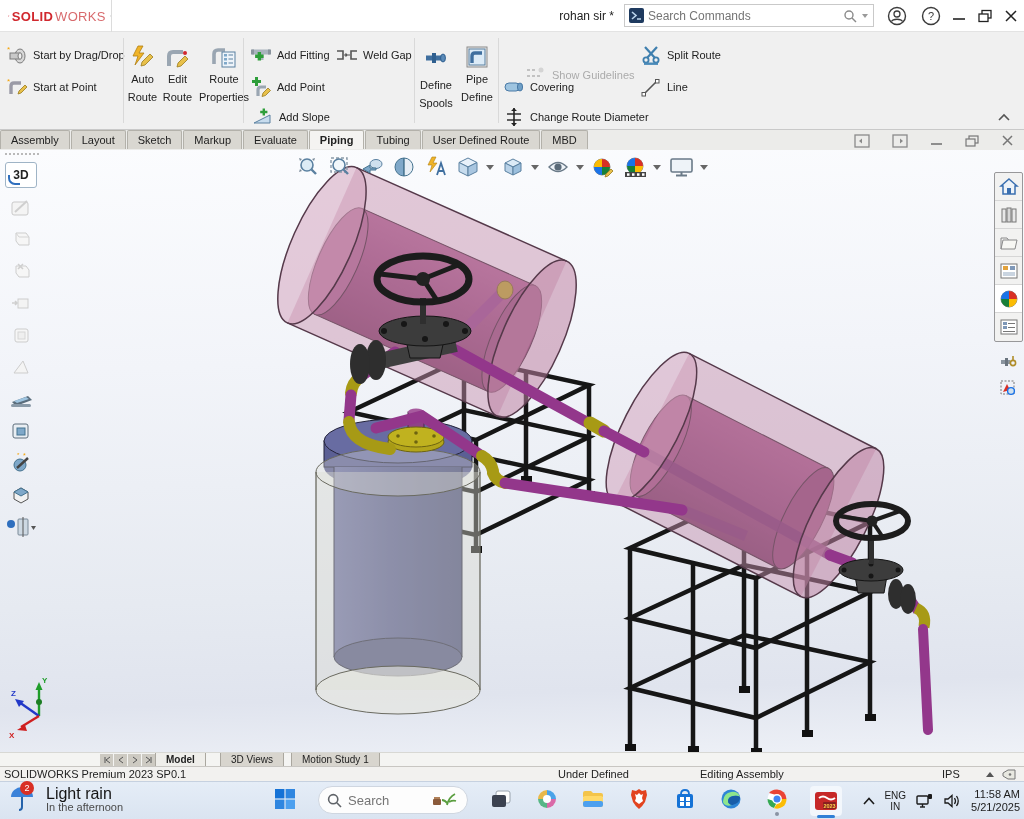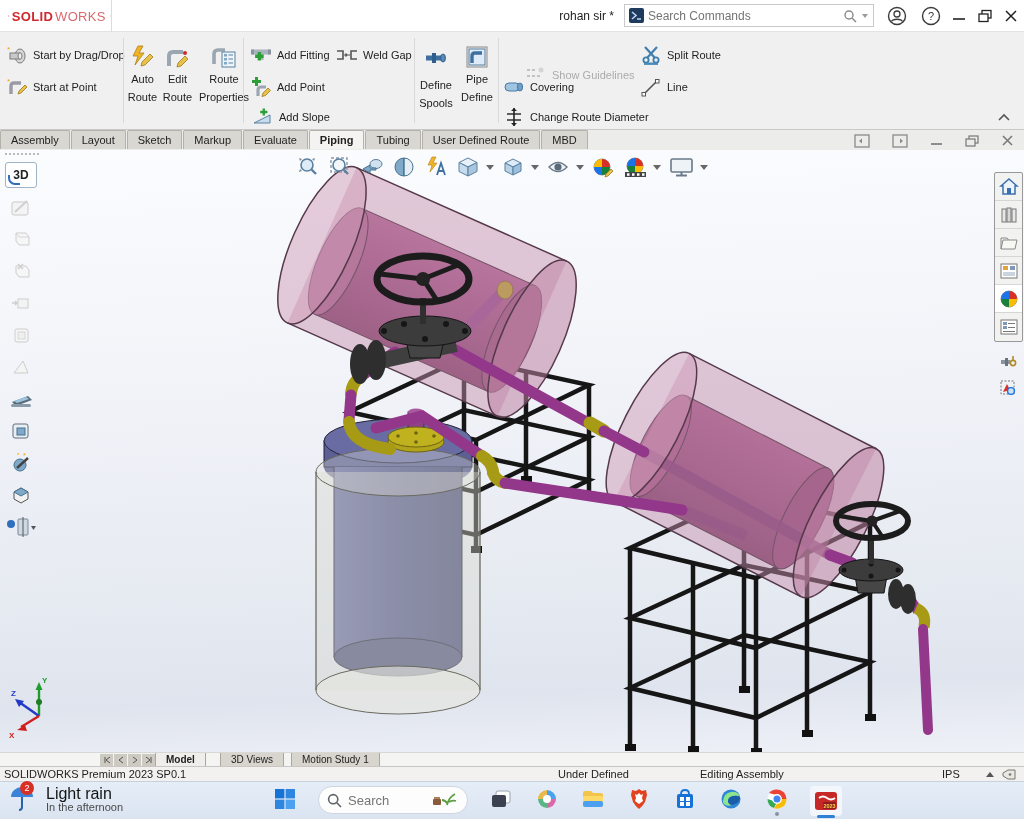--- a/index.html
+++ b/index.html
@@ -861,13 +861,36 @@
     <div class="sw-active">
       <svg width="24" height="24" viewBox="0 0 24 24">
           <rect x="1" y="3" width="22" height="18" rx="3" fill="#c62828"></rect>
           <path d="M5,9 q4,-3 8,0 q4,3 8,0" stroke="#fff" stroke-width="2" fill="none"></path>
           <rect x="9" y="13" width="13" height="7" rx="1" fill="#8a1f1f"></rect>
           <text x="15.5" y="18.8" font-size="5.5" fill="#ffd24a" text-anchor="middle" font-weight="bold">2023</text>
         </svg>
     </div>
   </div>
 
+  <div class="tray">
+    <svg width="12" height="8" viewBox="0 0 12 8">
+        <polyline points="1,7 6,1.5 11,7" stroke="#1b1b1b" stroke-width="1.6" fill="none"></polyline>
+      </svg>
+    <div class="lang">
+      <div>ENG</div>
+      <div>IN</div>
+    </div>
+    <svg width="19" height="17" viewBox="0 0 19 17">
+        <rect x="2" y="3" width="11" height="8" rx="1" stroke="#1b1b1b" stroke-width="1.4" fill="none"></rect>
+        <line x1="5" y1="14" x2="10" y2="14" stroke="#1b1b1b" stroke-width="1.4"></line>
+        <line x1="7.5" y1="11" x2="7.5" y2="14" stroke="#1b1b1b" stroke-width="1.4"></line>
+        <rect x="13" y="1" width="4" height="5" rx="1" fill="#1b1b1b"></rect>
+      </svg>
+    <svg width="19" height="16" viewBox="0 0 19 16">
+        <polygon points="2,6 5,6 9,2.5 9,13.5 5,10 2,10" fill="none" stroke="#1b1b1b" stroke-width="1.3"></polygon>
+        <path d="M11.5,5 q2,3 0,6 M13.5,3 q3.5,5 0,10" stroke="#1b1b1b" stroke-width="1.3" fill="none"></path>
+      </svg>
+    <div class="clock">
+      <div>11:58 AM</div>
+      <div>5/21/2025</div>
+    </div>
+  </div>
 </div>
 
 </body></html>

